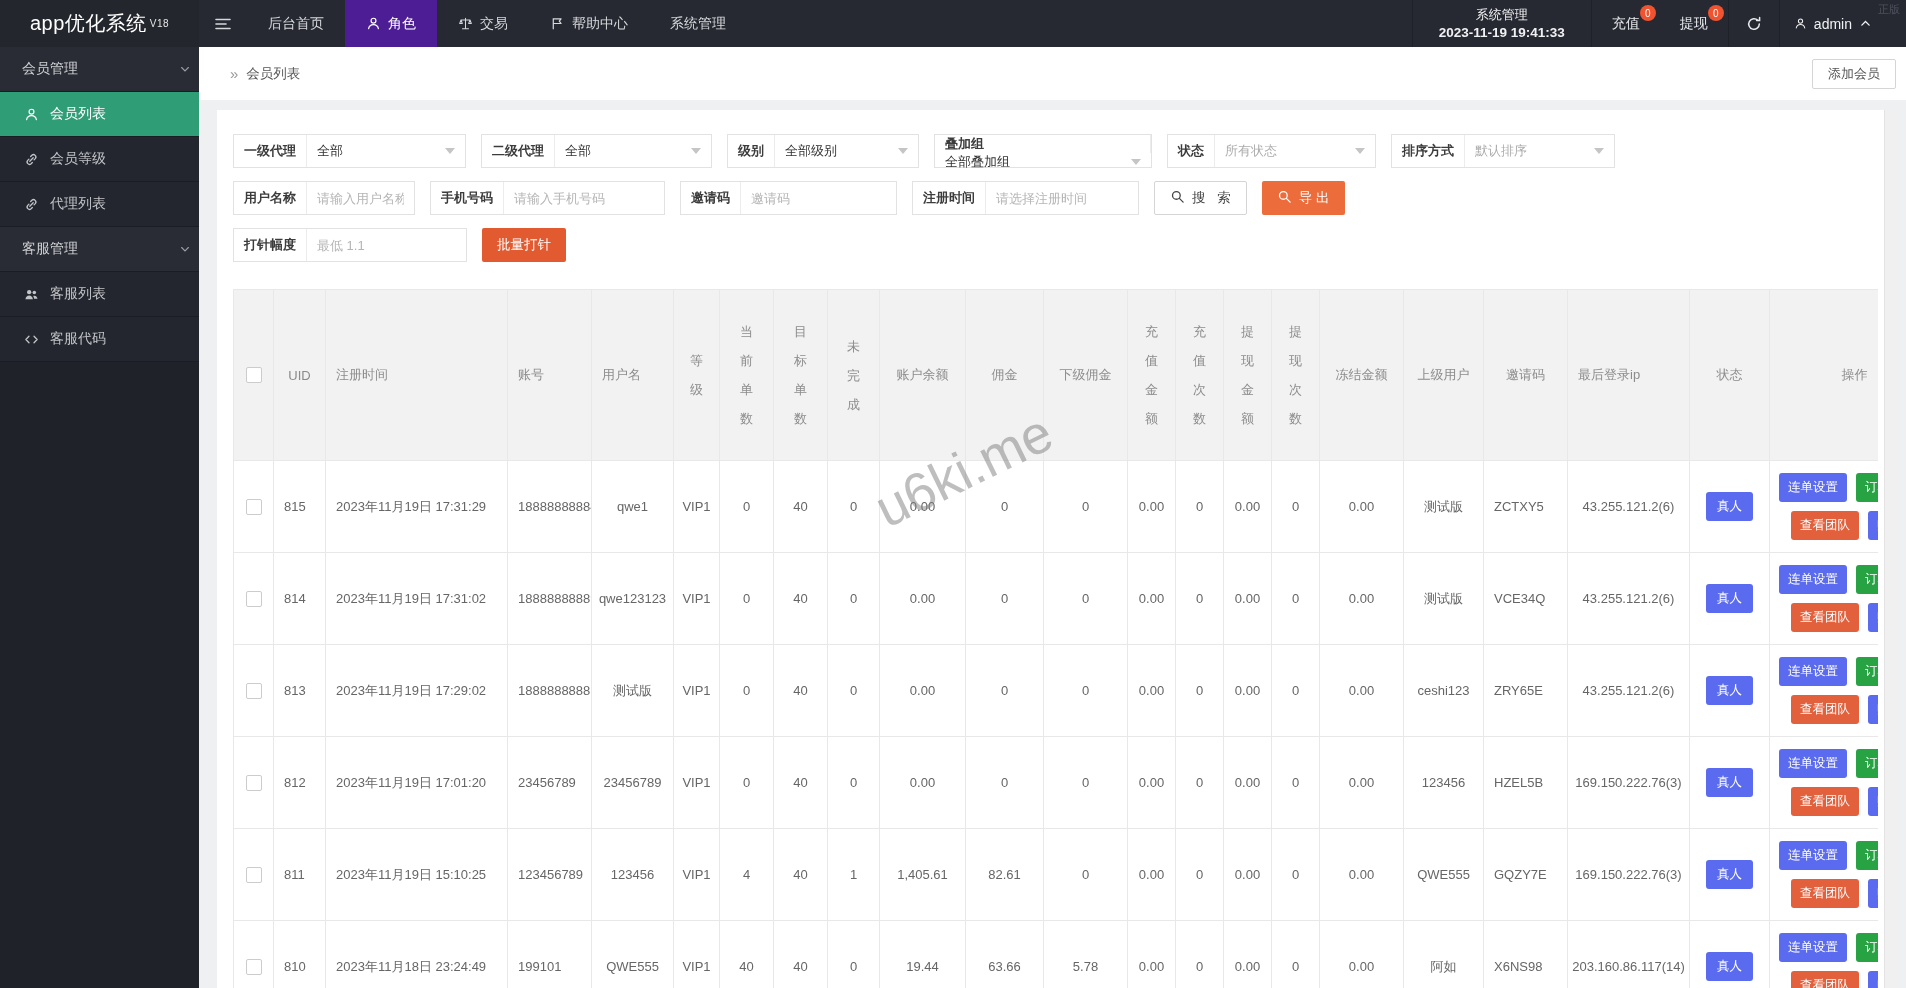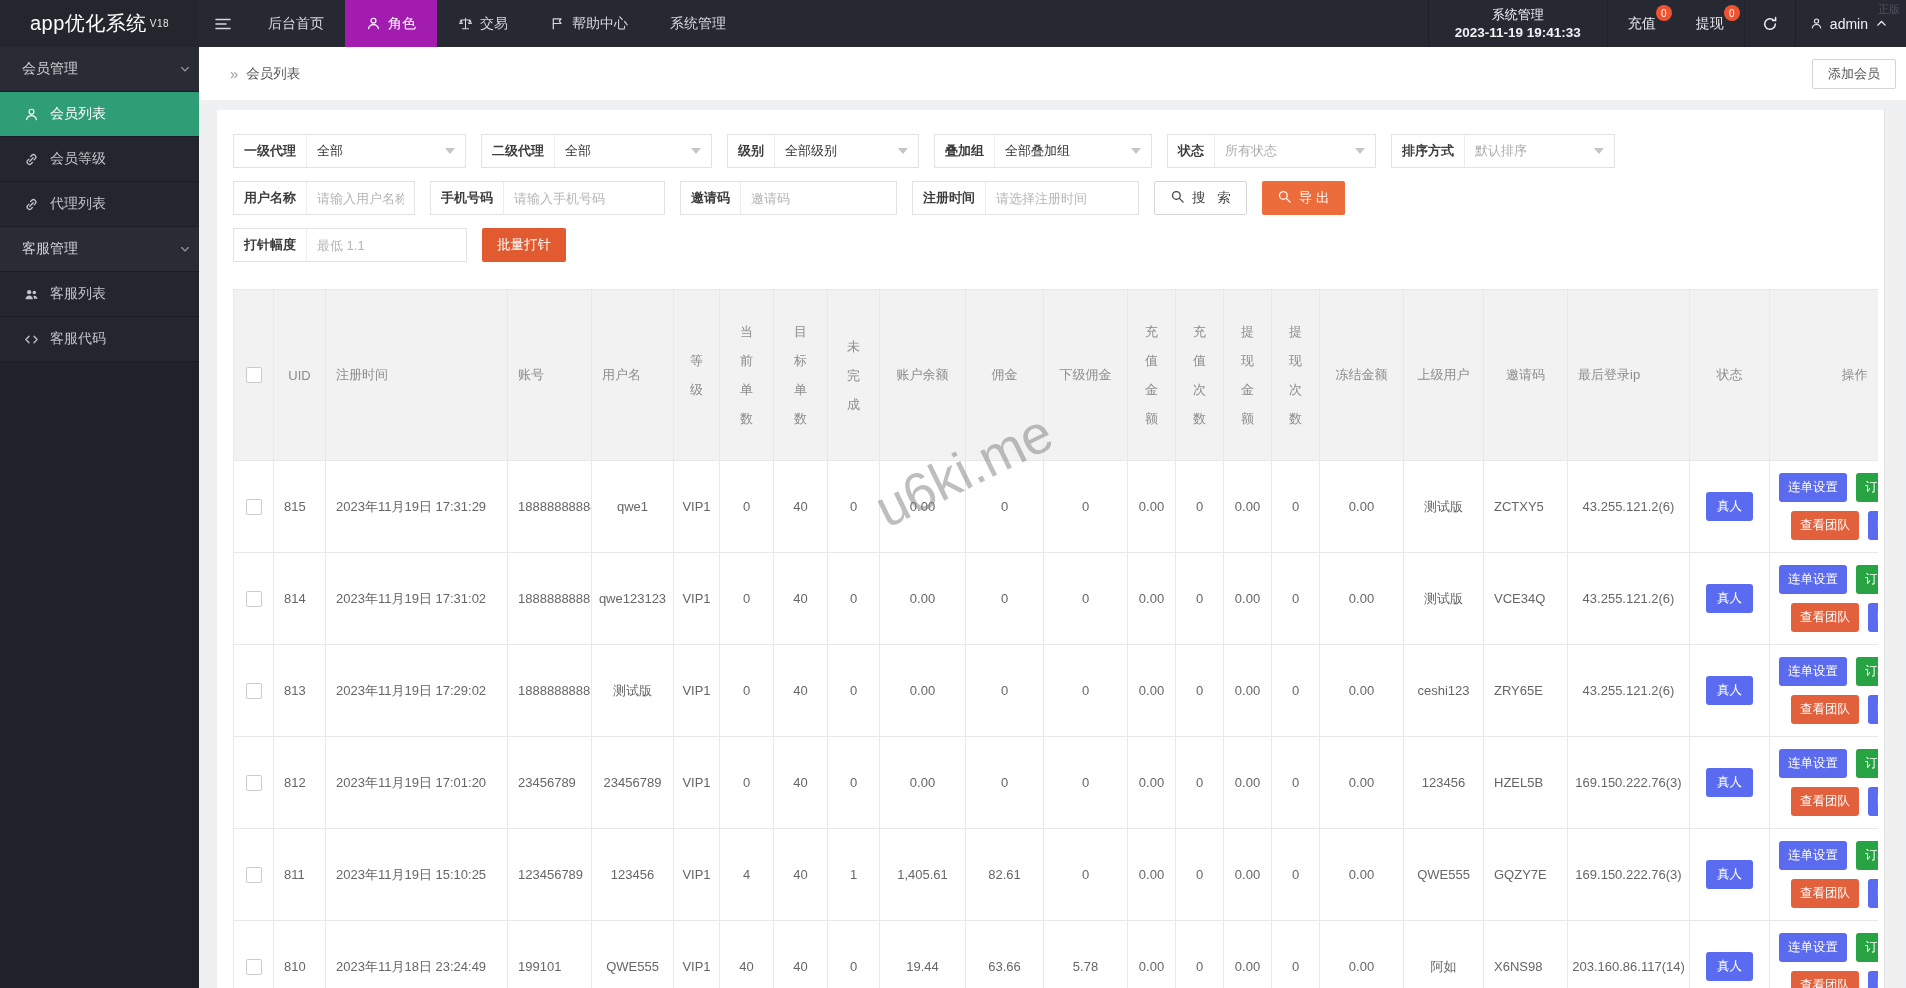--- a/index.html
+++ b/index.html
@@ -7,32 +7,32 @@
   body { font-family:"Liberation Sans","DejaVu Sans",sans-serif; background:#eef0f1; position:relative; }
 
   
   .navbar { position:absolute; top:0; left:0; width:1906px; height:47px; background:#262932; display:flex; align-items:stretch; z-index:10; }
   .logo { width:199px; background:#23262d; display:flex; align-items:center; justify-content:center; font-size:20px; color:#fff; letter-spacing:.5px; }
   .logo sup { font-size:10px; margin-left:3px; color:#e6e6e6; }
   .hamburger { width:48px; display:flex; align-items:center; justify-content:center; color:#d6d8db; cursor:pointer; }
   .hamburger svg { width:18px; height:16px; }
   .nav-menu { display:flex; align-items:stretch; }
   .nav-item { display:flex; align-items:center; gap:7px; padding:0 21px; font-size:14px; color:#d6d8db; cursor:pointer; }
-  .nav-item.active { background:#a21caf; color:#fff; }
+  .nav-item.active { background:#4c1d95; color:#fff; }
   .nav-icon svg { width:15px; height:15px; display:block; }
   .nav-right { margin-left:auto; display:flex; align-items:stretch; }
   .sep { width:1px; background:#1e2128; }
   .time-block { display:flex; flex-direction:column; justify-content:center; text-align:center; padding:0 26px; color:#f0f1f3; }
   .time-label { font-size:13px; line-height:18px; }
   .time-value { font-size:13.5px; line-height:18px;font-weight:bold; }
   .nav-badge-item { position:relative; display:flex; align-items:center; padding:0 20px; font-size:14px; color:#e8eaec; cursor:pointer; }
   .badge { position:absolute; top:5px; right:4px; min-width:16px; height:16px; background:#F0532F; color:#fff; border-radius:8px; font-size:10px; display:flex; align-items:center; justify-content:center; }
   .nav-iconbtn { display:flex; align-items:center; padding:0 17px; color:#e8eaec; cursor:pointer; }
   .nav-iconbtn svg { width:16px; height:16px; }
-  .admin-block { display:flex; align-items:center; gap:7px; padding:0 18px 0 14px; color:#f0f1f3; font-size:14px; cursor:pointer; }
+  .admin-block { display:flex; align-items:center; gap:7px; padding:0 34px 0 14px; color:#f0f1f3; font-size:14px; cursor:pointer; }
   .admin-block svg { width:13px; height:13px; }
   .corner-mark { position:absolute; top:2px; right:6px; font-size:11px; color:#4d515b; }
 
   
   .sidebar { position:absolute; top:47px; left:0; bottom:0; width:199px; background:#1f2229; }
   .side-item { height:45px; display:flex; align-items:center; font-size:14px; border-bottom:1px solid #1a1d23; cursor:pointer; }
   .side-item.group { background:#292c34; color:#cfd1d4; padding:0 8px 0 22px; justify-content:space-between; }
   .side-item.group svg { width:12px; height:12px; color:#9a9da3; }
   .side-item.sub { background:#23262e; color:#c2c4c8; padding-left:24px; gap:11px; }
   .side-item.sub.active { background:#2F9D76; color:#fff; }
@@ -254,21 +254,21 @@
             <span class="caret"></span>
           </span>
         </div>
         <div class="fgroup" style="width: 192px;">
           <span class="flabel">级别</span>
           <span class="fvalue">
             <span>全部级别</span>
             <span class="caret"></span>
           </span>
         </div>
-        <div class="fgroup" style="width: 218px;">
+        <div class="fgroup" style="width: 218px; flex-direction: column;">
           <span class="flabel">叠加组</span>
           <span class="fvalue">
             <span>全部叠加组</span>
             <span class="caret"></span>
           </span>
         </div>
         <div class="fgroup" style="width: 209px;">
           <span class="flabel">状态</span>
           <span class="fvalue muted">
             <span>所有状态</span>

